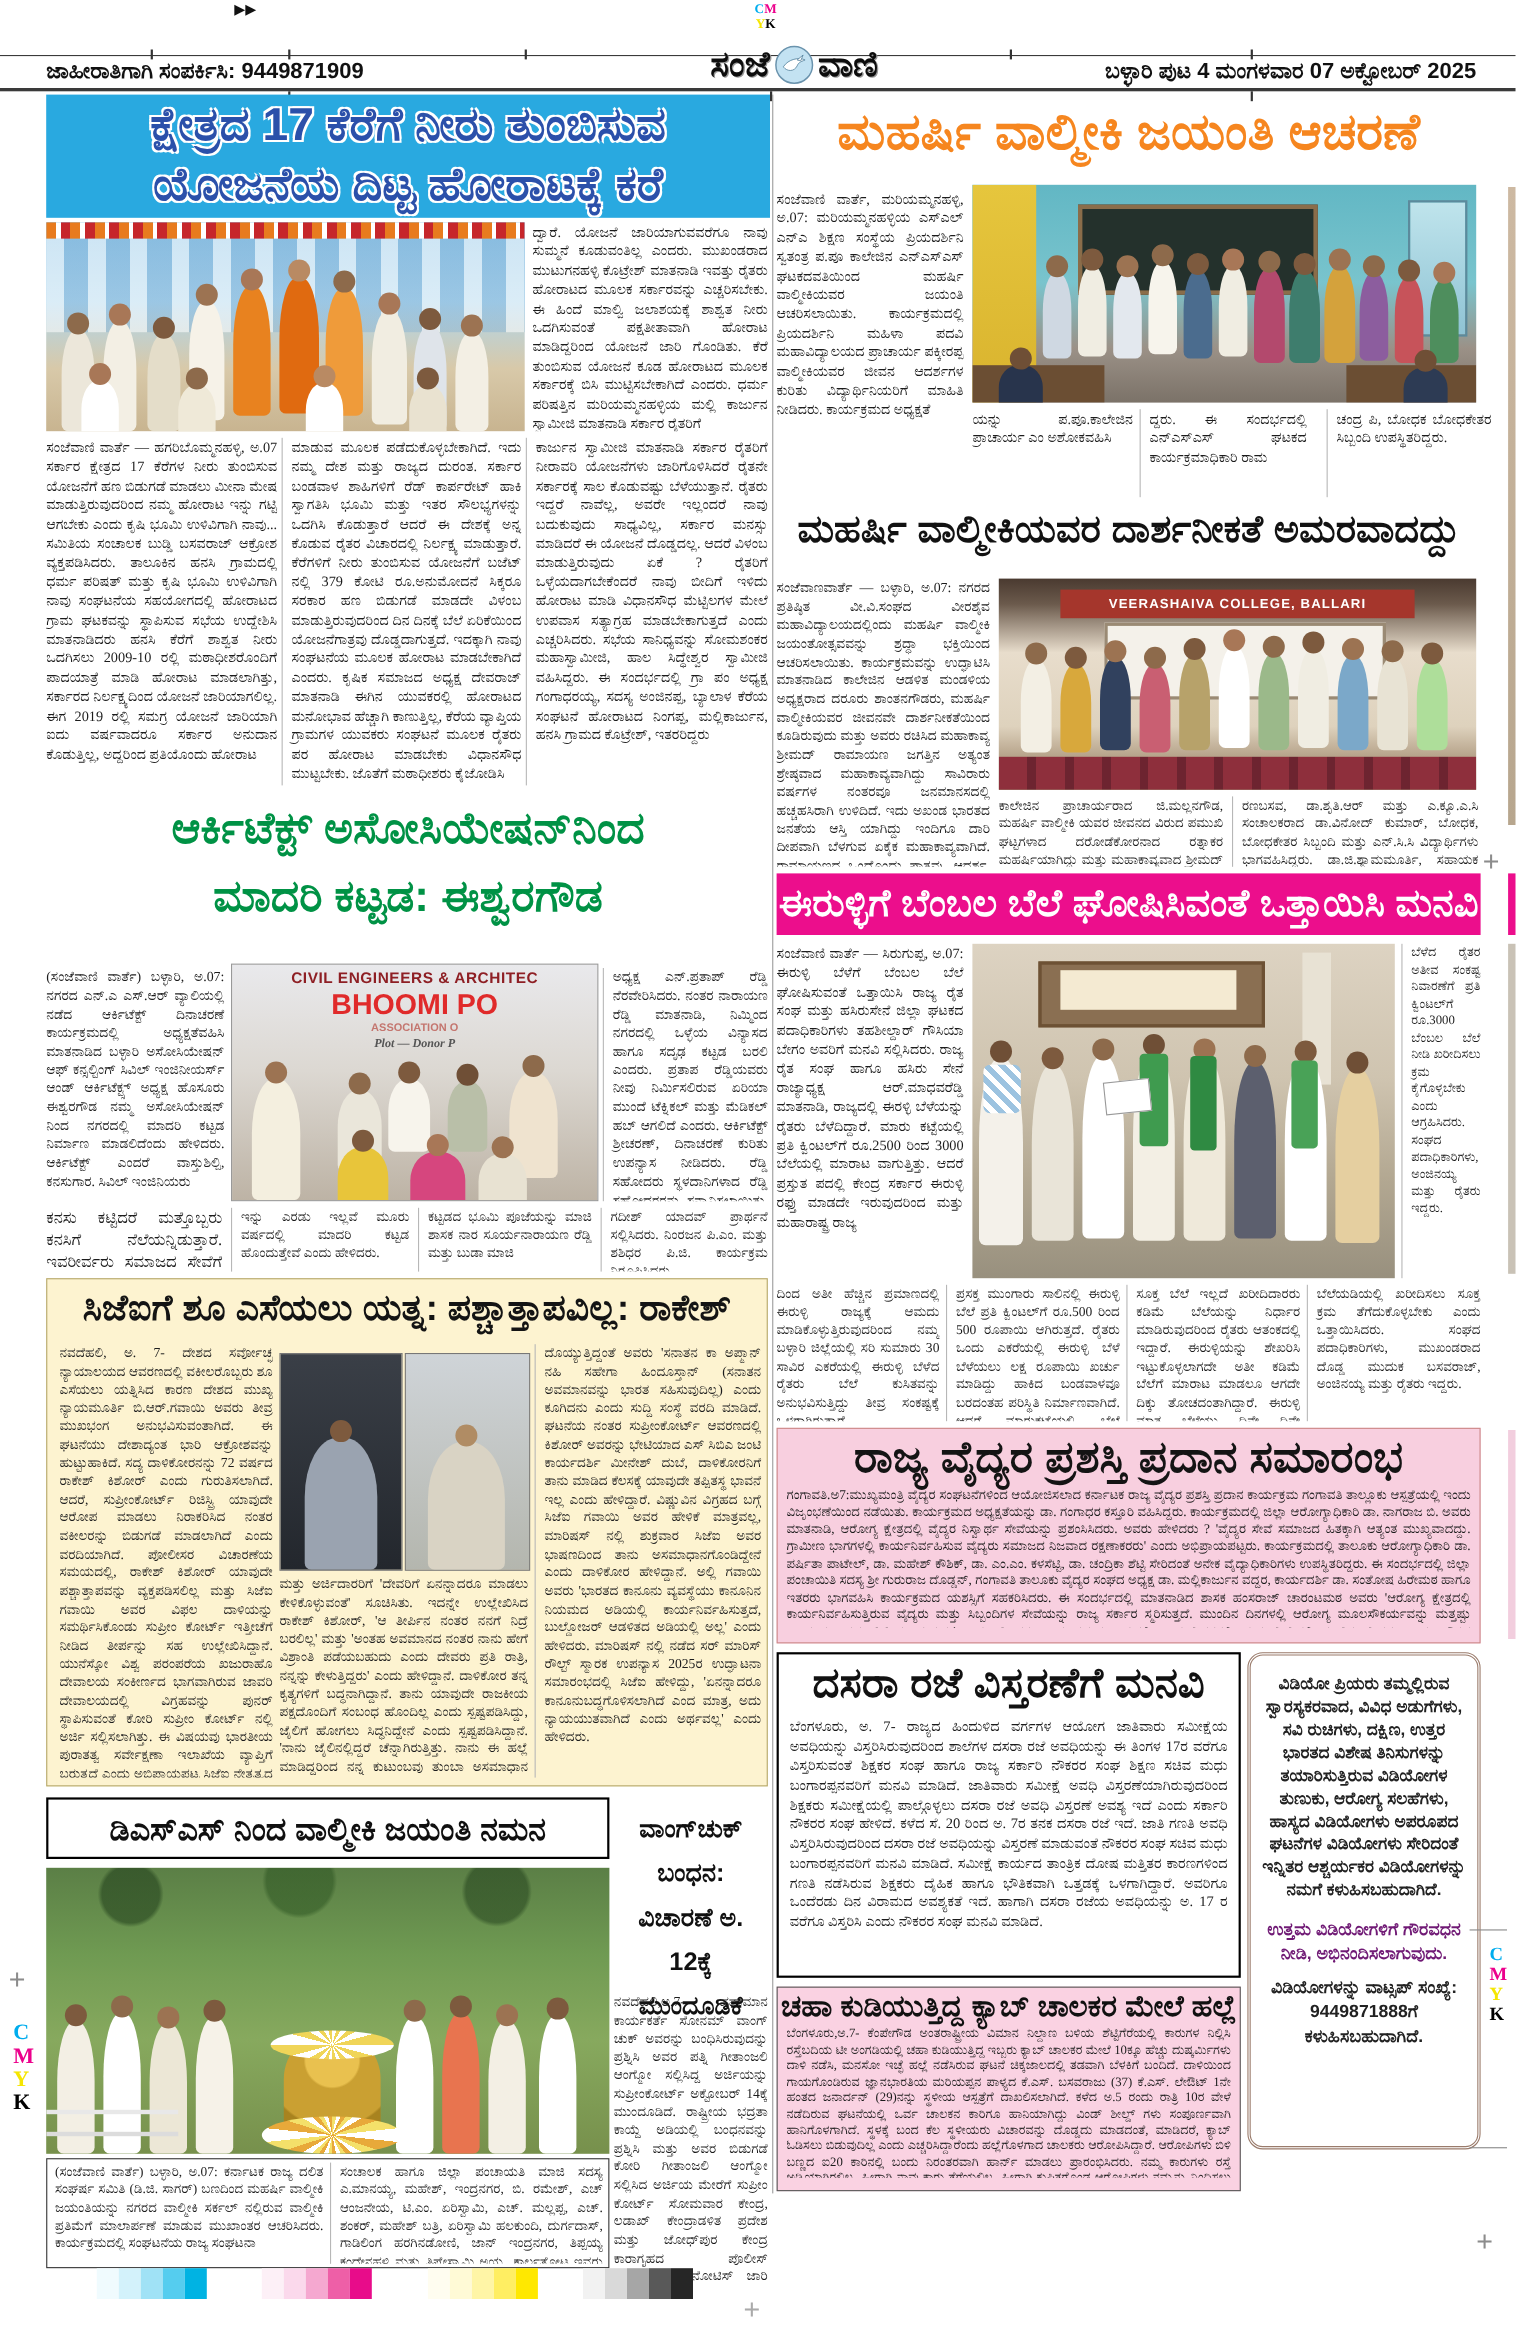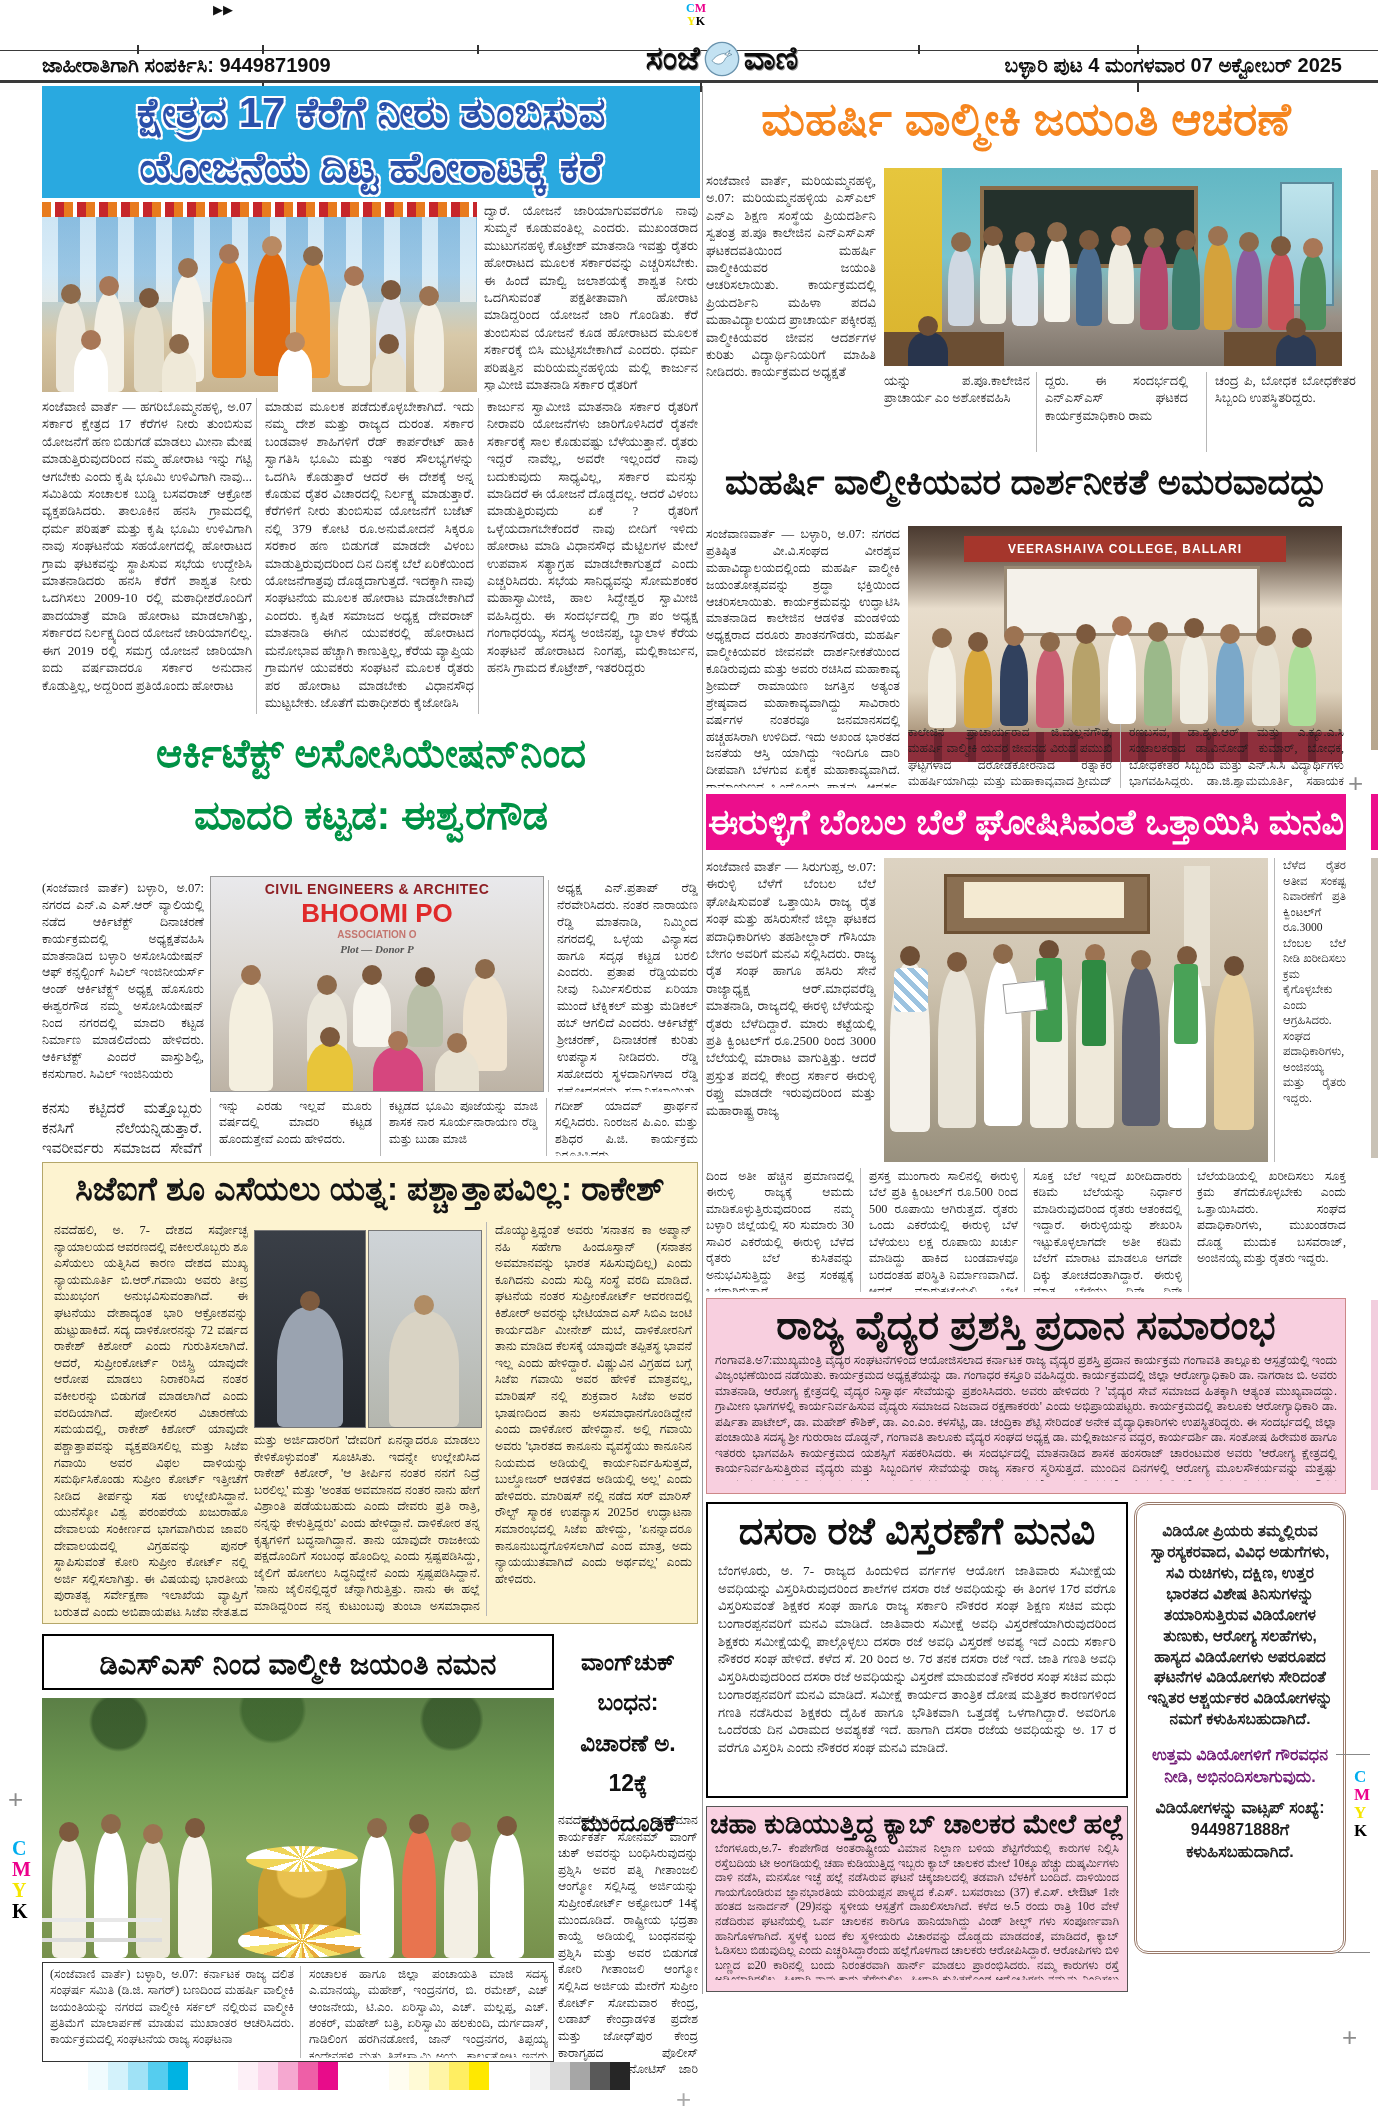--- a/index.html
+++ b/index.html
@@ -184,21 +184,21 @@
     <span class="pr" style="left:392px;bottom:-10px;width:40px;height:42px;background:#2d3b54;--sk:#6f4f36;"></span>
   </div>
   <div class="txt abs" style="left:884px;top:372px;width:146px;height:80px;">ಯನ್ನು ಪ.ಪೂ.ಕಾಲೇಜಿನ ಪ್ರಾಚಾರ್ಯ ಎಂ ಅಶೋಕವಹಿಸಿ</div>
   <div class="txt abs colr" style="left:1036px;top:372px;width:152px;height:80px;">ದ್ದರು. ಈ ಸಂದರ್ಭದಲ್ಲಿ ಎನ್ಎಸ್ಎಸ್ ಘಟಕದ ಕಾರ್ಯಕ್ರಮಾಧಿಕಾರಿ ರಾಮ</div>
   <div class="txt abs colr" style="left:1194px;top:372px;width:150px;height:80px;margin-left:12px;">ಚಂದ್ರ ಪಿ, ಬೋಧಕ ಬೋಧಕೇತರ ಸಿಬ್ಬಂದಿ ಉಪಸ್ಥಿತರಿದ್ದರು.</div>
 
   <div class="abs kh ctr" style="left:706px;top:462px;width:640px;font-size:35px;color:#121212;">ಮಹರ್ಷಿ ವಾಲ್ಮೀಕಿಯವರ ದಾರ್ಶನೀಕತೆ ಅಮರವಾದದ್ದು</div>
 
   <div class="txt abs" style="left:706px;top:526px;width:194px;height:262px;font-size:12.6px;">ಸಂಜೆವಾಣವಾರ್ತೆ — ಬಳ್ಳಾರಿ, ಅ.07: ನಗರದ ಪ್ರತಿಷ್ಠಿತ ವೀ.ವಿ.ಸಂಘದ ವೀರಶೈವ ಮಹಾವಿದ್ಯಾಲಯದಲ್ಲಿಂದು ಮಹರ್ಷಿ ವಾಲ್ಮೀಕಿ ಜಯಂತೋತ್ಸವವನ್ನು ಶ್ರದ್ಧಾ ಭಕ್ತಿಯಿಂದ ಆಚರಿಸಲಾಯಿತು. ಕಾರ್ಯಕ್ರಮವನ್ನು ಉದ್ಘಾಟಿಸಿ ಮಾತನಾಡಿದ ಕಾಲೇಜಿನ ಆಡಳಿತ ಮಂಡಳಿಯ ಅಧ್ಯಕ್ಷರಾದ ದರೂರು ಶಾಂತನಗೌಡರು, ಮಹರ್ಷಿ ವಾಲ್ಮೀಕಿಯವರ ಜೀವನವೇ ದಾರ್ಶನೀಕತೆಯಿಂದ ಕೂಡಿರುವುದು ಮತ್ತು ಅವರು ರಚಿಸಿದ ಮಹಾಕಾವ್ಯ ಶ್ರೀಮದ್ ರಾಮಾಯಣ ಜಗತ್ತಿನ ಅತ್ಯಂತ ಶ್ರೇಷ್ಠವಾದ ಮಹಾಕಾವ್ಯವಾಗಿದ್ದು ಸಾವಿರಾರು ವರ್ಷಗಳ ನಂತರವೂ ಜನಮಾನಸದಲ್ಲಿ ಹಚ್ಚಹಸಿರಾಗಿ ಉಳಿದಿದೆ. ಇದು ಅಖಂಡ ಭಾರತದ ಜನತೆಯ ಆಸ್ತಿ ಯಾಗಿದ್ದು ಇಂದಿಗೂ ದಾರಿ ದೀಪವಾಗಿ ಬೆಳಗುವ ಏಕೈಕ ಮಹಾಕಾವ್ಯವಾಗಿದೆ. ರಾಮಾಯಣದ ಒಂದೊಂದು ಪಾತ್ರವು, ಆದರ್ಶ, ತತ್ವ, ಚಿಂತನೆ ಮತ್ತು ಮಾನವೀಯತೆ ಜೀವನ ಮೌಲ್ಯಗಳನ್ನು ಸಾರುವಂತವುಗಳು.</div>
 
-  <div class="photo" style="left:908px;top:526px;width:434px;height:236px;background:linear-gradient(#4a3a30 0%,#6b5a4c 12%,#e8ddcc 35%,#ded2bd 70%,#8a6f52 100%);">
+  <div class="photo" style="left:908px;top:526px;width:434px;height:192px;background:linear-gradient(#4a3a30 0%,#6b5a4c 12%,#e8ddcc 35%,#ded2bd 70%,#8a6f52 100%);">
     <span class="abs" style="left:56px;top:10px;width:322px;height:26px;background:#a5362c;color:#fff;font:700 12px/26px 'Liberation Sans',sans-serif;text-align:center;letter-spacing:1px;">VEERASHAIVA COLLEGE, BALLARI</span>
     <span class="abs" style="left:96px;top:40px;width:250px;height:64px;background:#f4f1ea;border:3px solid #9a8a74;"></span>
     <span class="pr" style="left:20px;bottom:34px;width:28px;height:84px;background:#f3efe4;--sk:#8d6a4b;"></span>
     <span class="pr" style="left:56px;bottom:34px;width:28px;height:80px;background:#d8a83c;--sk:#7d5a3e;"></span>
     <span class="pr" style="left:92px;bottom:36px;width:28px;height:84px;background:#31415e;--sk:#9c7352;"></span>
     <span class="pr" style="left:128px;bottom:34px;width:28px;height:80px;background:#c95f72;--sk:#8d6a4b;"></span>
     <span class="pr" style="left:164px;bottom:36px;width:28px;height:86px;background:#b7a26a;--sk:#7d5a3e;"></span>
     <span class="pr" style="left:200px;bottom:38px;width:28px;height:92px;background:#fff;--sk:#a87757;"></span>
     <span class="pr" style="left:236px;bottom:36px;width:28px;height:88px;background:#9bb98a;--sk:#8d6a4b;"></span>
     <span class="pr" style="left:272px;bottom:38px;width:28px;height:90px;background:#f0ede2;--sk:#7d5a3e;"></span>

